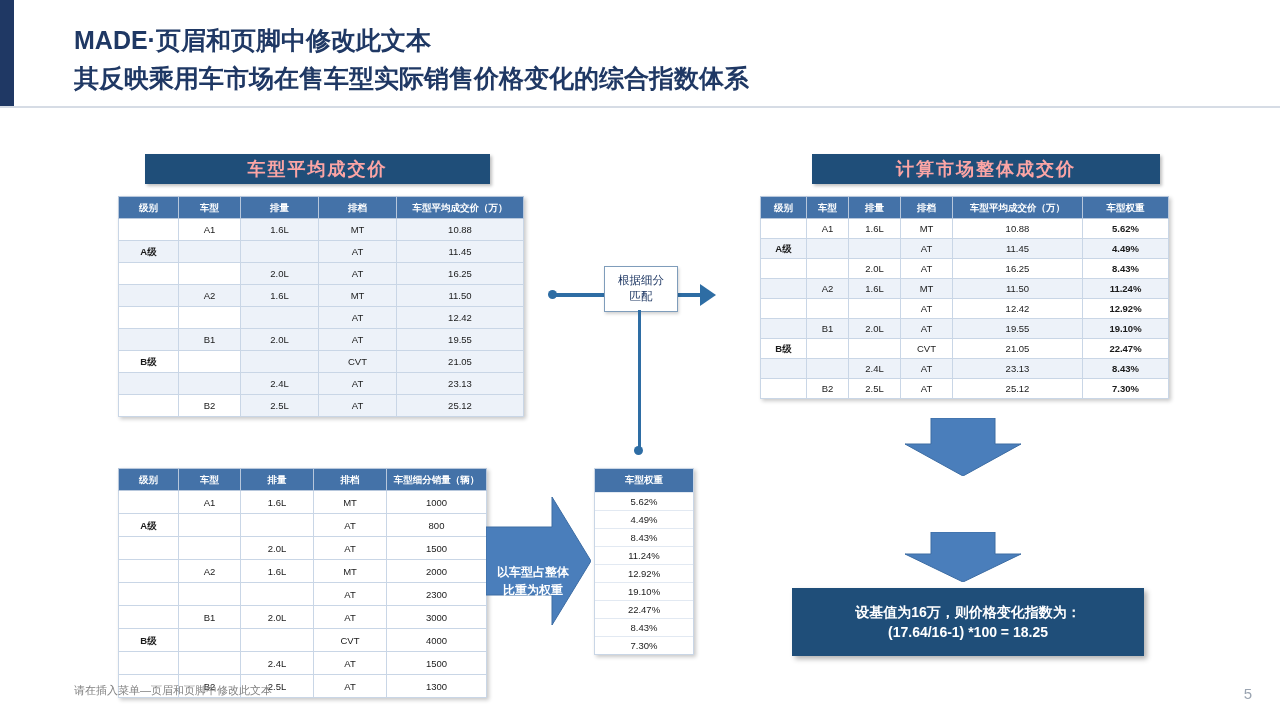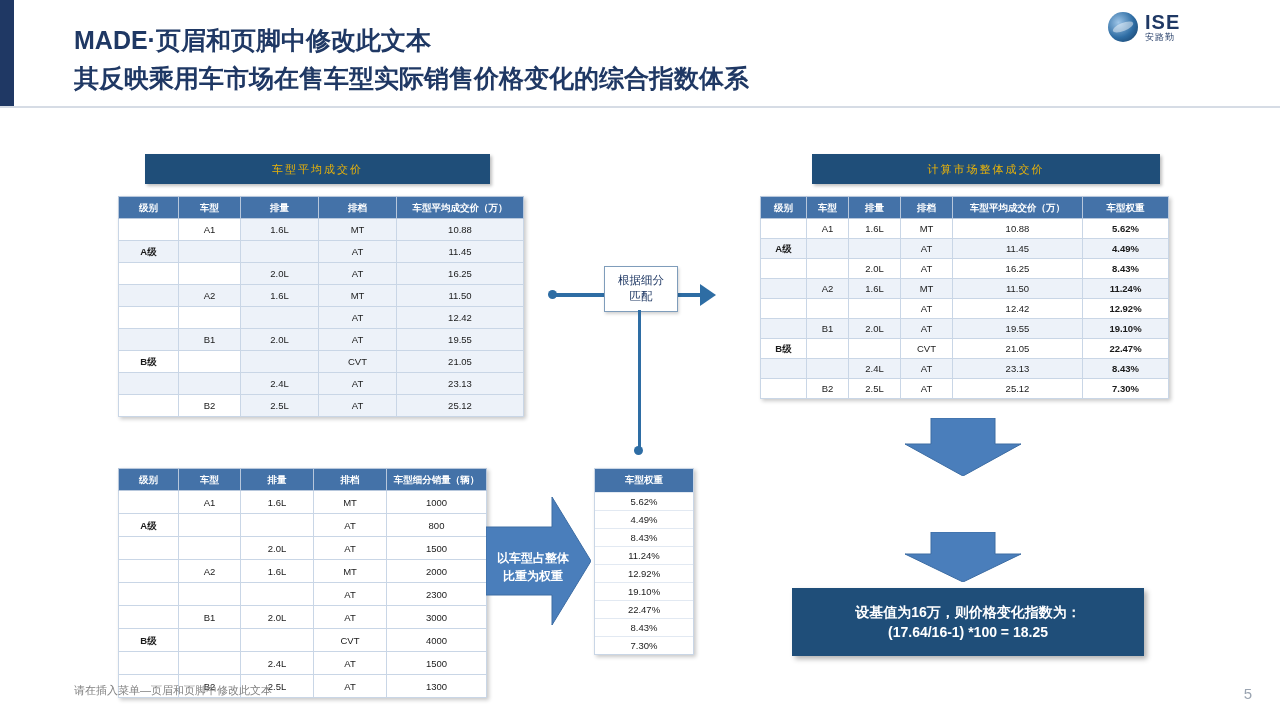--- a/index.html
+++ b/index.html
@@ -90,23 +90,23 @@
     font-size: 25px;
     font-weight: bold;
     line-height: 1.5;
   }
   .title .l2 { display: block; font-family: Liberation Serif, serif; }
 
   
   .panel-head {
     position: absolute;
     background: #1F4E79;
-    color: #eab308;
-    font-size: 11px;
-    font-weight: normal;
+    color: #fca5a5;
+    font-size: 18px;
+    font-weight: bold;
     display: flex;
     align-items: center;
     justify-content: center;
     letter-spacing: 2px;
     box-shadow: 2px 2px 3px rgba(0,0,0,0.25);
   }
   table.grid {
     position: absolute;
     border-collapse: collapse;
     background: #ffffff;
@@ -252,27 +252,20 @@
   }
 </style>
 </head>
 <body>
 
 <div class="slide">
 
   <div class="left-bar"></div>
   <div class="top-rule"></div>
 
-  <div class="logo">
-    <div class="logo-mark"></div>
-    <div class="logo-text">
-      <span class="en">ISE</span>
-      <span class="cn">安路勤</span>
-    </div>
-  </div>
 
   <div class="title">
     <span>MADE·页眉和页脚中修改此文本</span>
     <span class="l2">其反映乘用车市场在售车型实际销售价格变化的综合指数体系</span>
   </div>
 
   <div class="panel-head" style="left:145px; top:154px; width:345px; height:30px;">车型平均成交价</div>
   <table class="grid" id="tbl-avg" style="left:118px; top:196px; width:405px;">
     <colgroup>
         <col style="width:60px">
@@ -548,21 +541,21 @@
   </div>
 
   <div class="vline" style="left:638px; top:310px; height:140px;"></div>
   <div class="dot" style="left:634px; top:446px;"></div>
 
   <div class="block-arrow-right" style="left:486px; top:497px; width:105px; height:128px;">
     <svg width="105" height="128" viewBox="0 0 105 128">
       <polygon points="0,30 66,30 66,0 105,64 66,128 66,98 0,98" fill="#4A7EBB" stroke="#3c6ca3" stroke-width="1"></polygon>
     </svg>
   </div>
-  <div class="fat-text" style="left:493px; top:549px;">
+  <div class="fat-text" style="left:493px; top:563px;">
     <span style="white-space:pre-line">以车型占整体
 比重为权重</span>
   </div>
 
   <div class="weight-box" id="weight-box" style="left:594px; top:468px; width:98px;">
       <div class="wh">车型权重</div>
       <div class="wr">5.62%</div>
       <div class="wr">4.49%</div>
       <div class="wr">8.43%</div>
       <div class="wr">11.24%</div>

